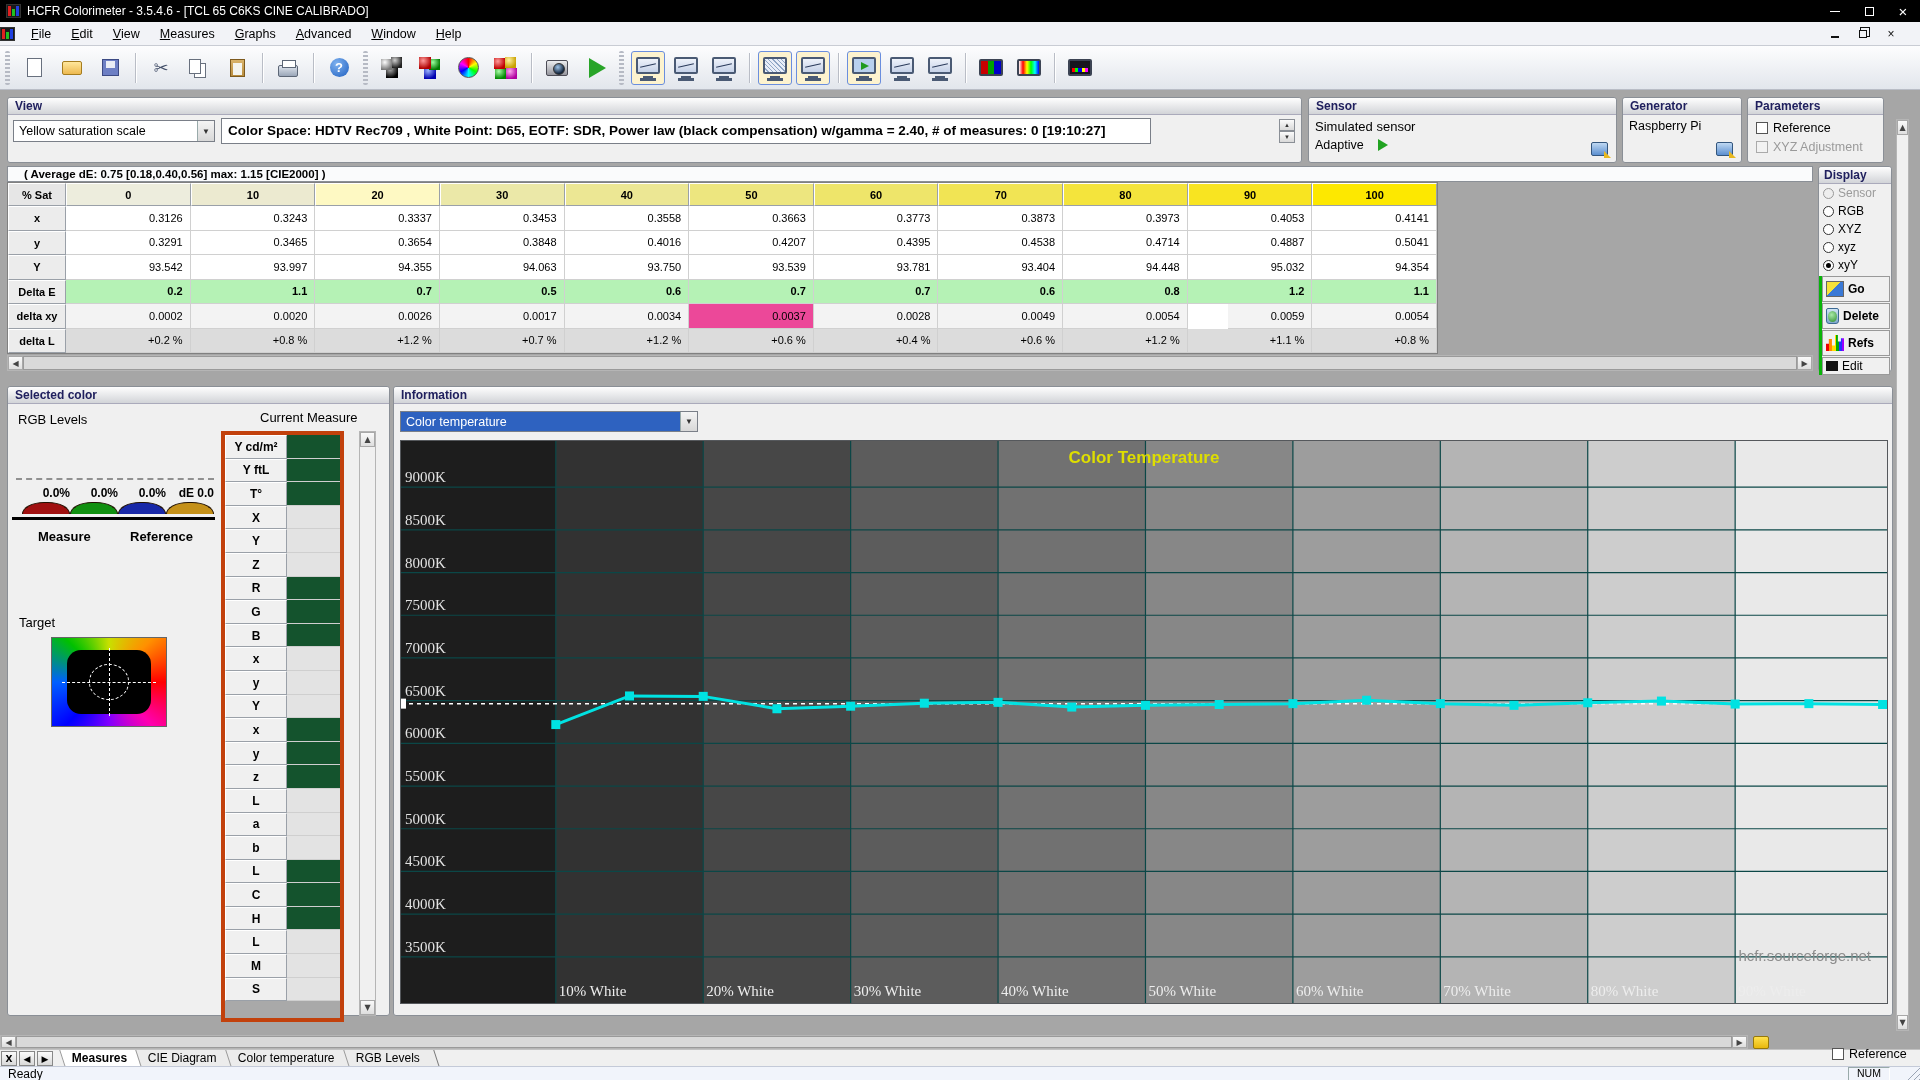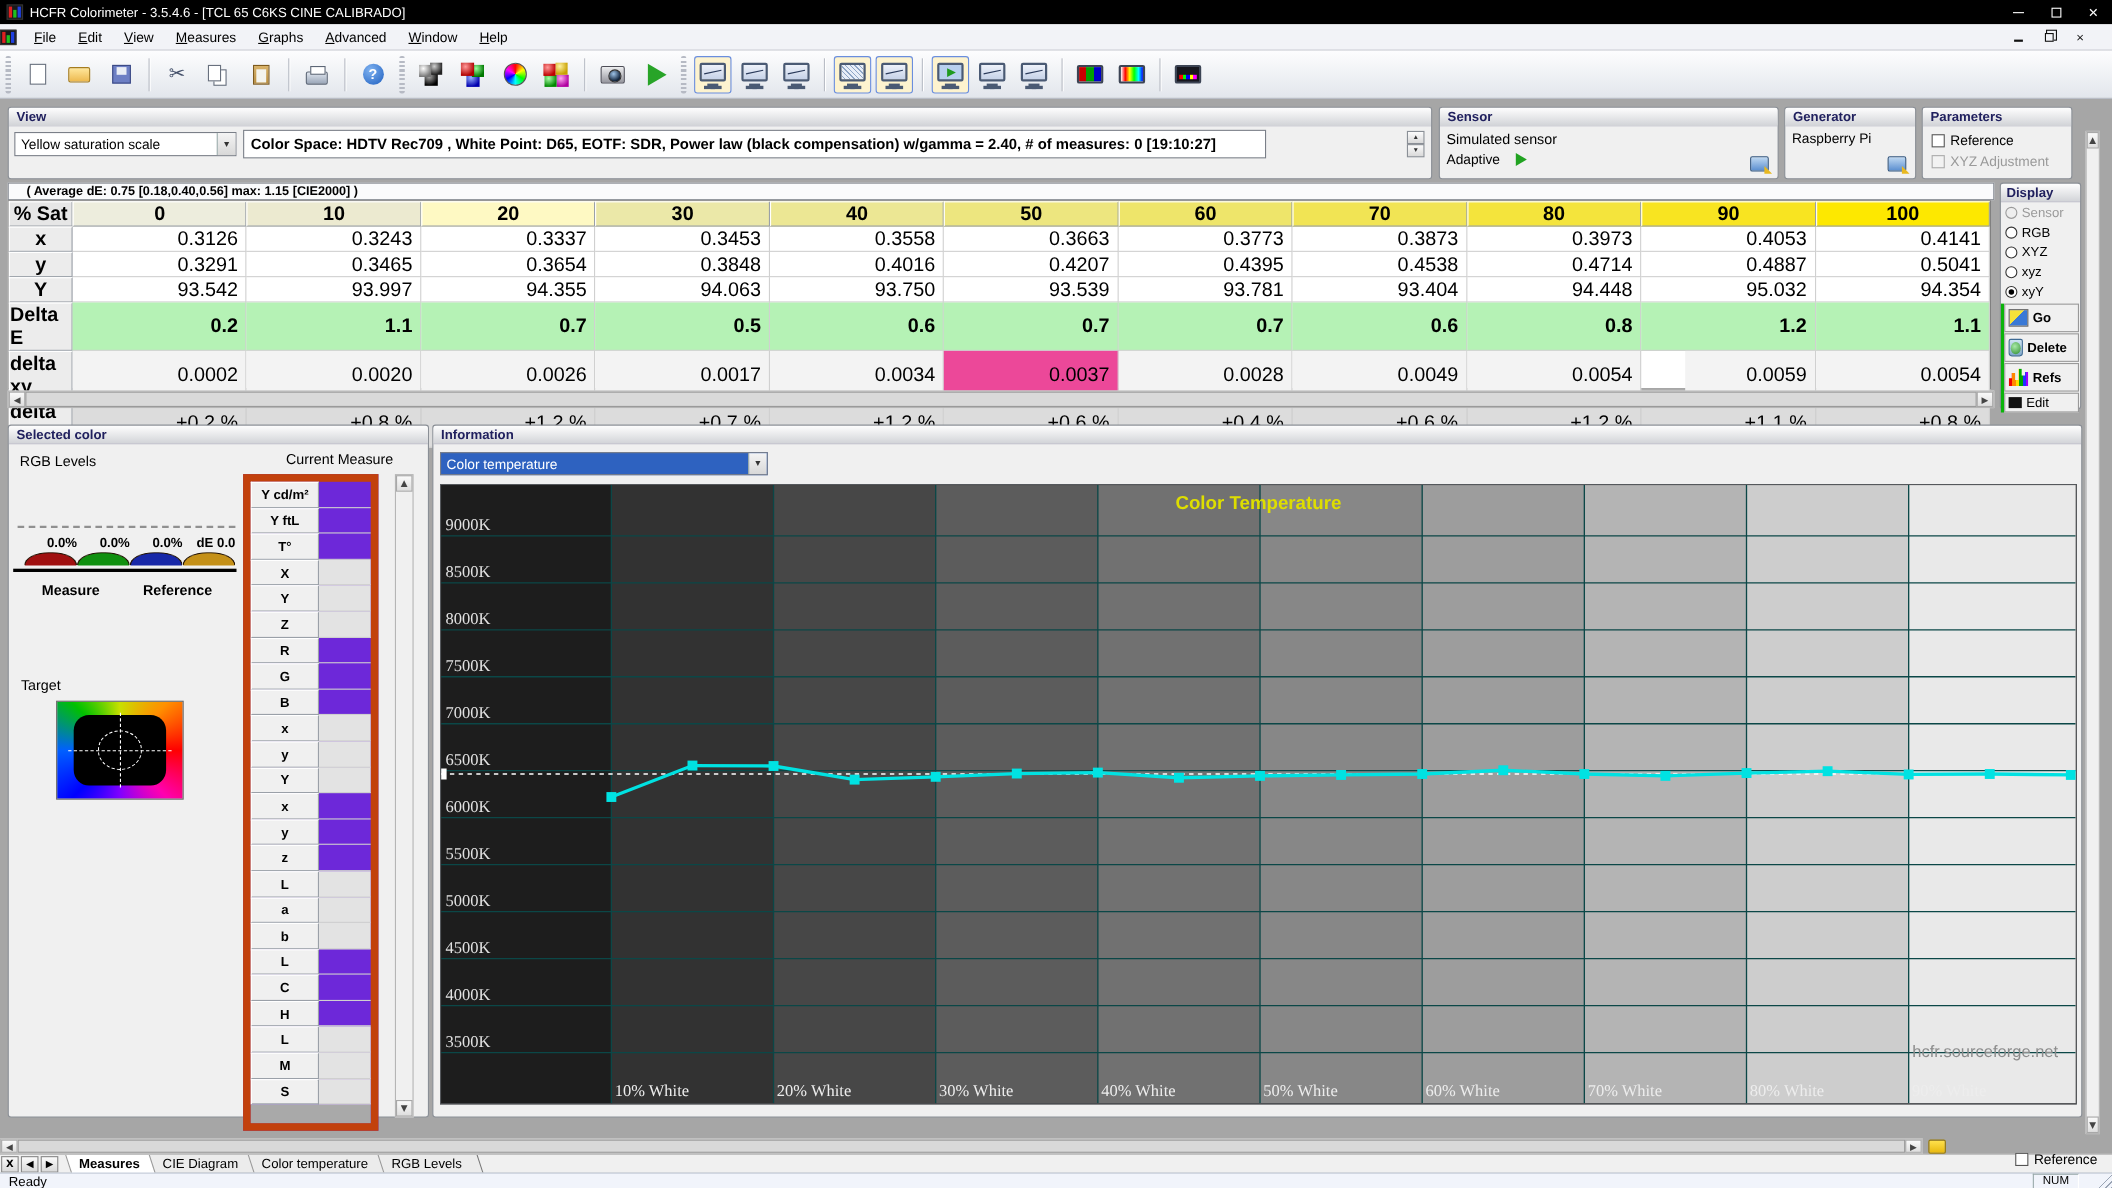--- a/index.html
+++ b/index.html
@@ -108,23 +108,23 @@
               display:flex; align-items:center; justify-content:center; color:#333; }
 
   .checkbox-row { display:flex; align-items:center; gap:5px; font-size:12.5px; }
   .cb { width:12px; height:12px; background:#fff; border:1px solid #555; flex:0 0 auto; }
   .checkbox-row.disabled { color:#9a9a9a; }
   .checkbox-row.disabled .cb { border-color:#aaa; background:#f2f2f2; }
 
   
   .avg-bar { position:absolute; left:7px; top:166px; width:1806px; height:16px; background:#fafbfc;
              border:1px solid #8a8f96; font-weight:bold; font-size:11.5px; line-height:14px; padding-left:16px; }
-  #sat-table { position:absolute; left:7px; top:182px; width:1803px; height:172px; background:#fff;
+  #sat-table { position:absolute; left:7px; top:182px; width:1431px; height:172px; background:#fff;
                border:1px solid #808080; display:grid; grid-template-columns:58px repeat(11,1fr);
-               grid-template-rows:23px repeat(6,1fr); font-size:18px; }
+               grid-template-rows:23px repeat(6,1fr); font-size:11px; }
   #sat-table .hcell { font-weight:bold; display:flex; align-items:center; justify-content:center;
                       border-top:1px solid #fff; border-left:1px solid #fff; border-right:1px solid #9aa0a8; border-bottom:1px solid #9aa0a8; }
   #sat-table .rlabel { font-weight:bold; background:#ececec; display:flex; align-items:center; justify-content:center;
                       border-top:1px solid #fff; border-left:1px solid #fff; border-right:1px solid #9aa0a8; border-bottom:1px solid #9aa0a8; }
   #sat-table .cell { display:flex; align-items:center; justify-content:flex-end; padding-right:7px;
                      border-right:1px solid #d0d0d0; border-bottom:1px solid #d0d0d0; }
 
   
   .hscroll, .vscroll { position:absolute; background:#f0f0f0; border:1px solid #b5b5b5; display:flex; }
   .vscroll { flex-direction:column; }
@@ -161,21 +161,21 @@
   .hill { height:12px; border:1px solid #201000; border-bottom:none; border-radius:24px 24px 0 0 / 13px 13px 0 0; }
   .baseline { position:absolute; background:#000; }
   .mr-label { position:absolute; font-weight:bold; font-size:13px; }
   #target-img { position:absolute; border:1px solid #666;
       background:conic-gradient(from 0deg at 50% 50%, #c8e000, #ff9000, #ff0000, #ff00b0, #8000ff, #0000ff, #0060ff, #00c000, #c8e000); }
   #target-inner { position:absolute; left:13%; top:14%; right:13%; bottom:14%; background:#000; border-radius:14px; }
   #target-inner .chx { position:absolute; left:50%; top:-4%; bottom:-4%; border-left:1px dashed #fff; }
   #target-inner .chy { position:absolute; top:50%; left:-6%; right:-6%; border-top:1px dashed #fff; }
   #target-inner .ell { position:absolute; left:26%; top:22%; right:26%; bottom:22%; border:1px dashed #fff; border-radius:50%; }
 
-  #measure-table { position:absolute; left:213px; top:44px; width:123px; background:#6d28d9; border:7px solid #c2410c; }
+  #measure-table { position:absolute; left:213px; top:44px; width:123px; background:#14532d; border:4px solid #c2410c; }
   #measure-table .mrow { display:flex; height:23.6px; }
   #measure-table .mlabel { width:62px; font-weight:bold; font-size:12px; background:#f0f0f0;
         display:flex; align-items:center; justify-content:center;
         border-top:1px solid #fff; border-left:1px solid #fff; border-right:1px solid #9aa0a8; border-bottom:1px solid #9aa0a8; }
   #measure-table .mval { flex:1; border-bottom:1px solid #cfcfcf; }
   #measure-table .mval.shaded { background:#e3e3e3; }
   #measure-table .mfill { height:17px; background:#a9a9a9; }
 
   
   #chart-box { position:absolute; left:6px; top:53px; width:1488px; height:564px; border:1px solid #55585c; background:#333; }

